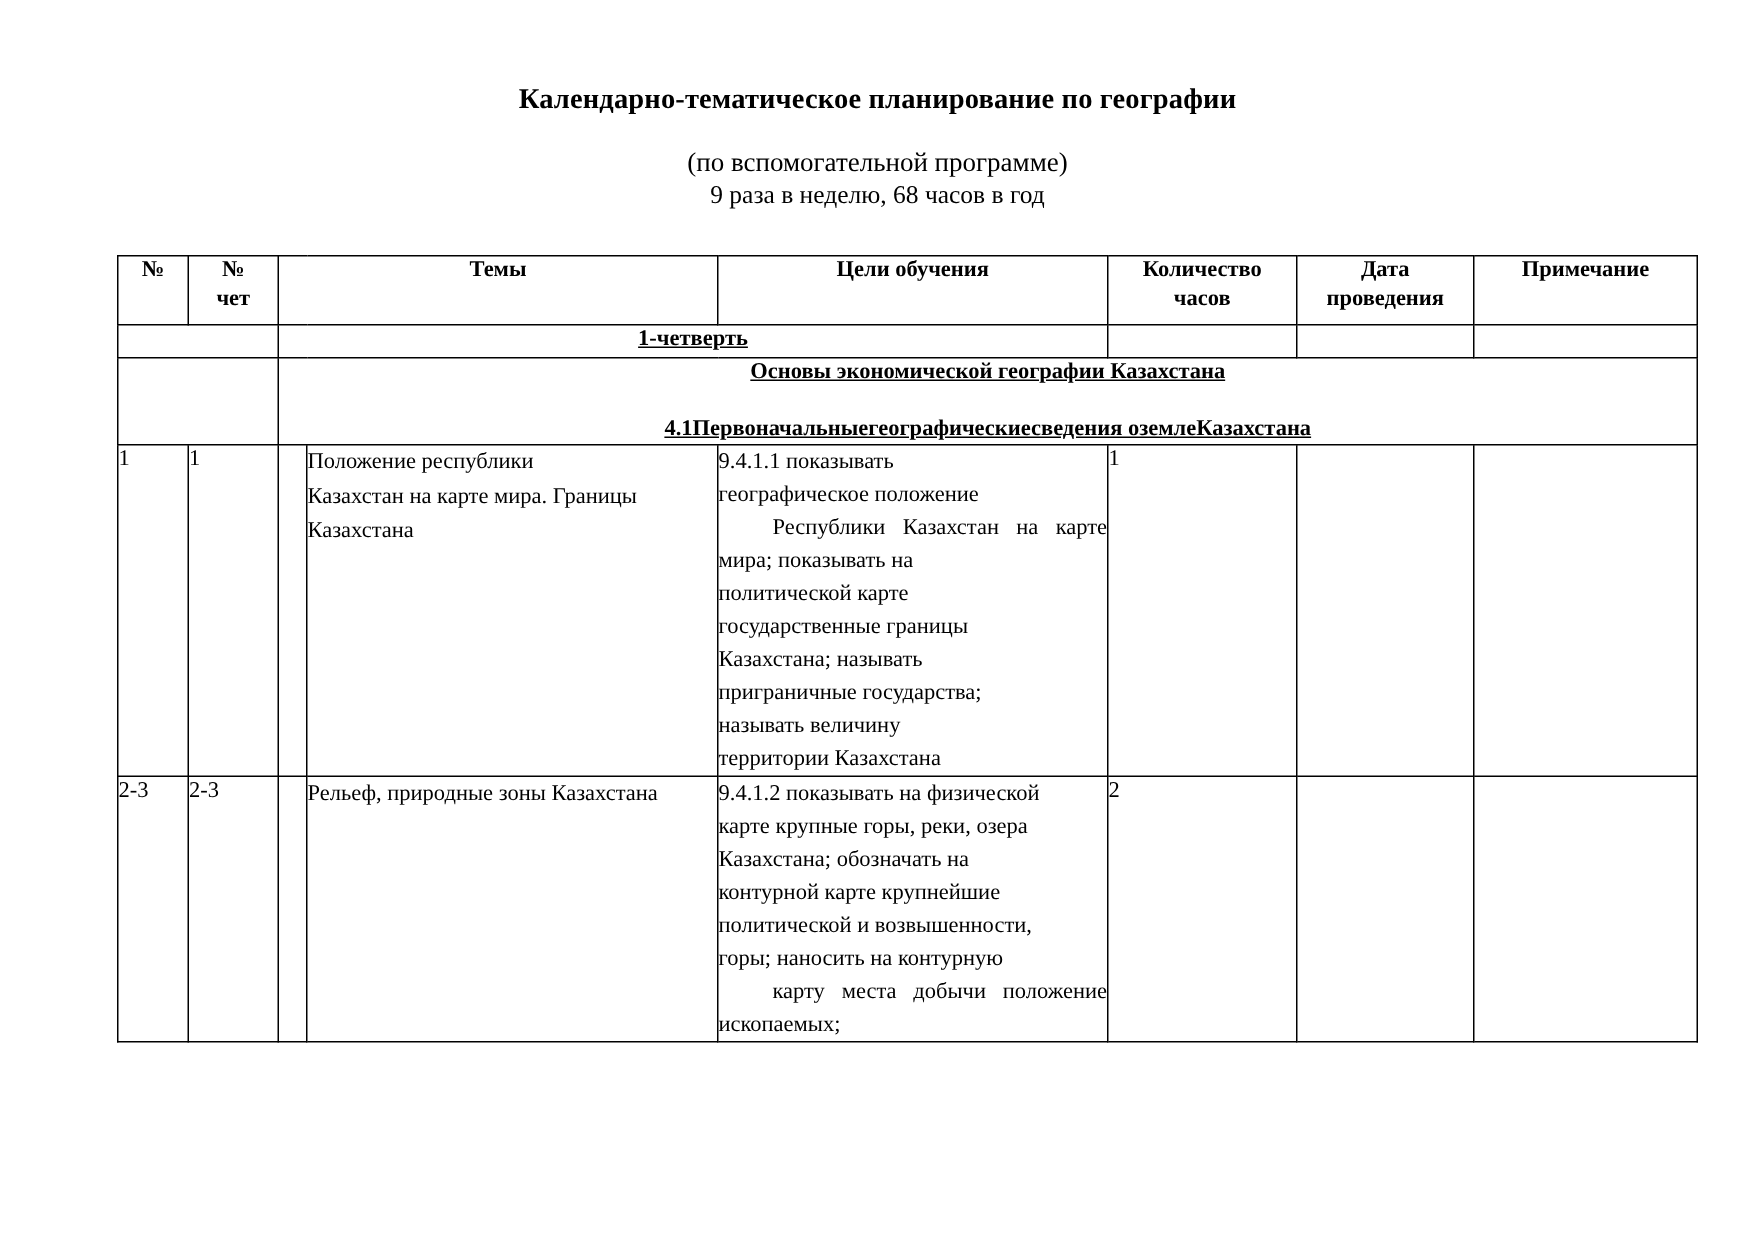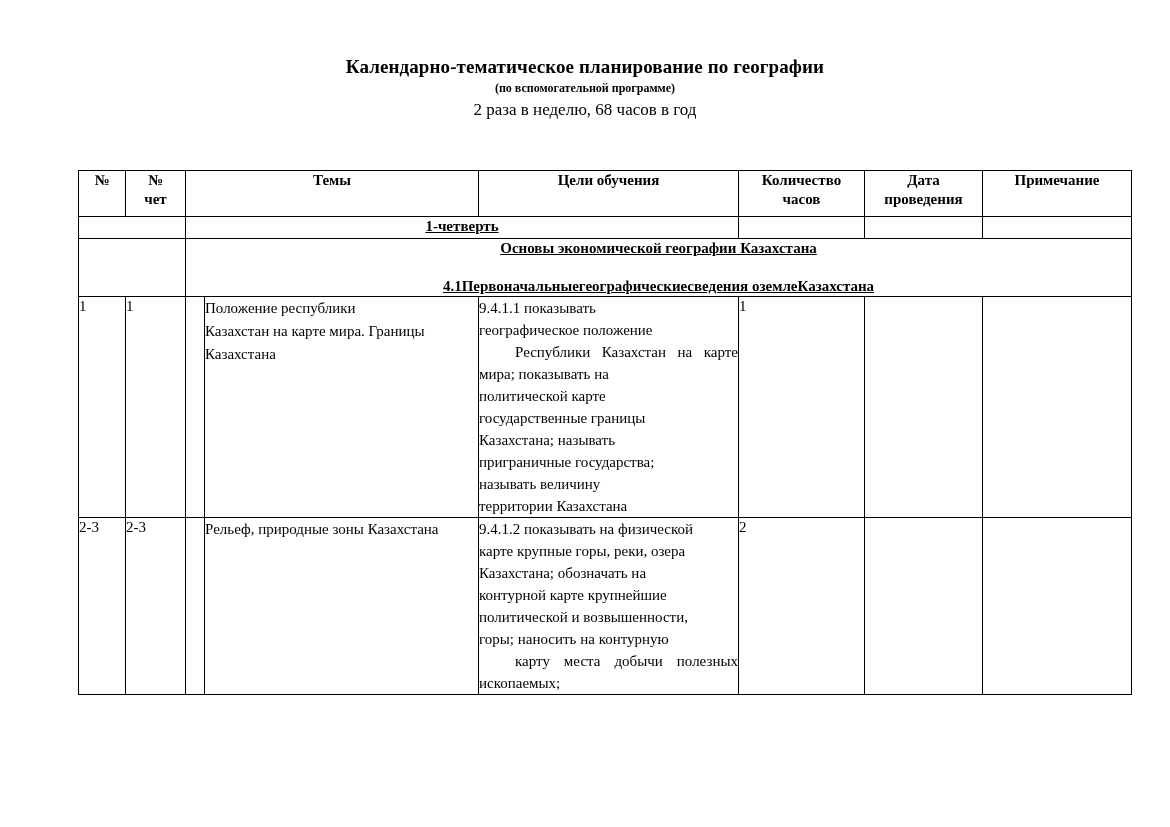--- a/index.html
+++ b/index.html
@@ -29,23 +29,24 @@
     padding-top: 56px;
     text-align: center;
   }
   .doc-title {
     font-size: 19px;
     font-weight: bold;
     line-height: 22px;
     letter-spacing: 0.1px;
   }
   .doc-subtitle {
-    font-size: 12px;
-    font-weight: bold;
+    font-size: 18px;
+    font-weight: normal;
     line-height: 21px;
+    margin-top: 20px;
   }
   .doc-grade {
     font-size: 19px;
     font-weight: bold;
     line-height: 22px;
     margin-top: 2px;
   }
   .doc-hours {
     font-size: 17px;
     font-weight: normal;
@@ -145,21 +146,21 @@
   }
 </style>
 </head>
 <body>
 
 <div class="page">
 
   <div class="doc-head">
     <div class="doc-title">Календарно-тематическое планирование по географии</div>
     <div class="doc-subtitle">(по вспомогательной  программе)</div>
-    <div class="doc-hours">2 раза в неделю, 68 часов в год</div>
+    <div class="doc-hours">9 раза в неделю, 68 часов в год</div>
   </div>
 
   <div class="table-wrap">
     <table class="ktp">
       <colgroup>
         <col style="width:47px">
         <col style="width:60px">
         <col style="width:19px">
         <col style="width:274px">
         <col style="width:260px">
@@ -239,21 +240,21 @@
           <td class="topic">
             <span class="goal-line">Рельеф, природные зоны Казахстана</span>
           </td>
           <td class="goals">
             <span class="goal-line">9.4.1.2 показывать на физической</span>
             <span class="goal-line">карте крупные горы, реки, озера</span>
             <span class="goal-line">Казахстана; обозначать на</span>
             <span class="goal-line">контурной карте крупнейшие</span>
             <span class="goal-line">политической и возвышенности,</span>
             <span class="goal-line">горы; наносить на контурную</span>
-            <span class="goal-line justified">карту  места добычи  полезных</span>
+            <span class="goal-line justified">карту  места добычи  положение</span>
             <span class="goal-line">ископаемых;</span>
           </td>
           <td class="hours">2</td>
           <td class="date"></td>
           <td class="note"></td>
         </tr>
       </tbody>
     </table>
   </div>
 

